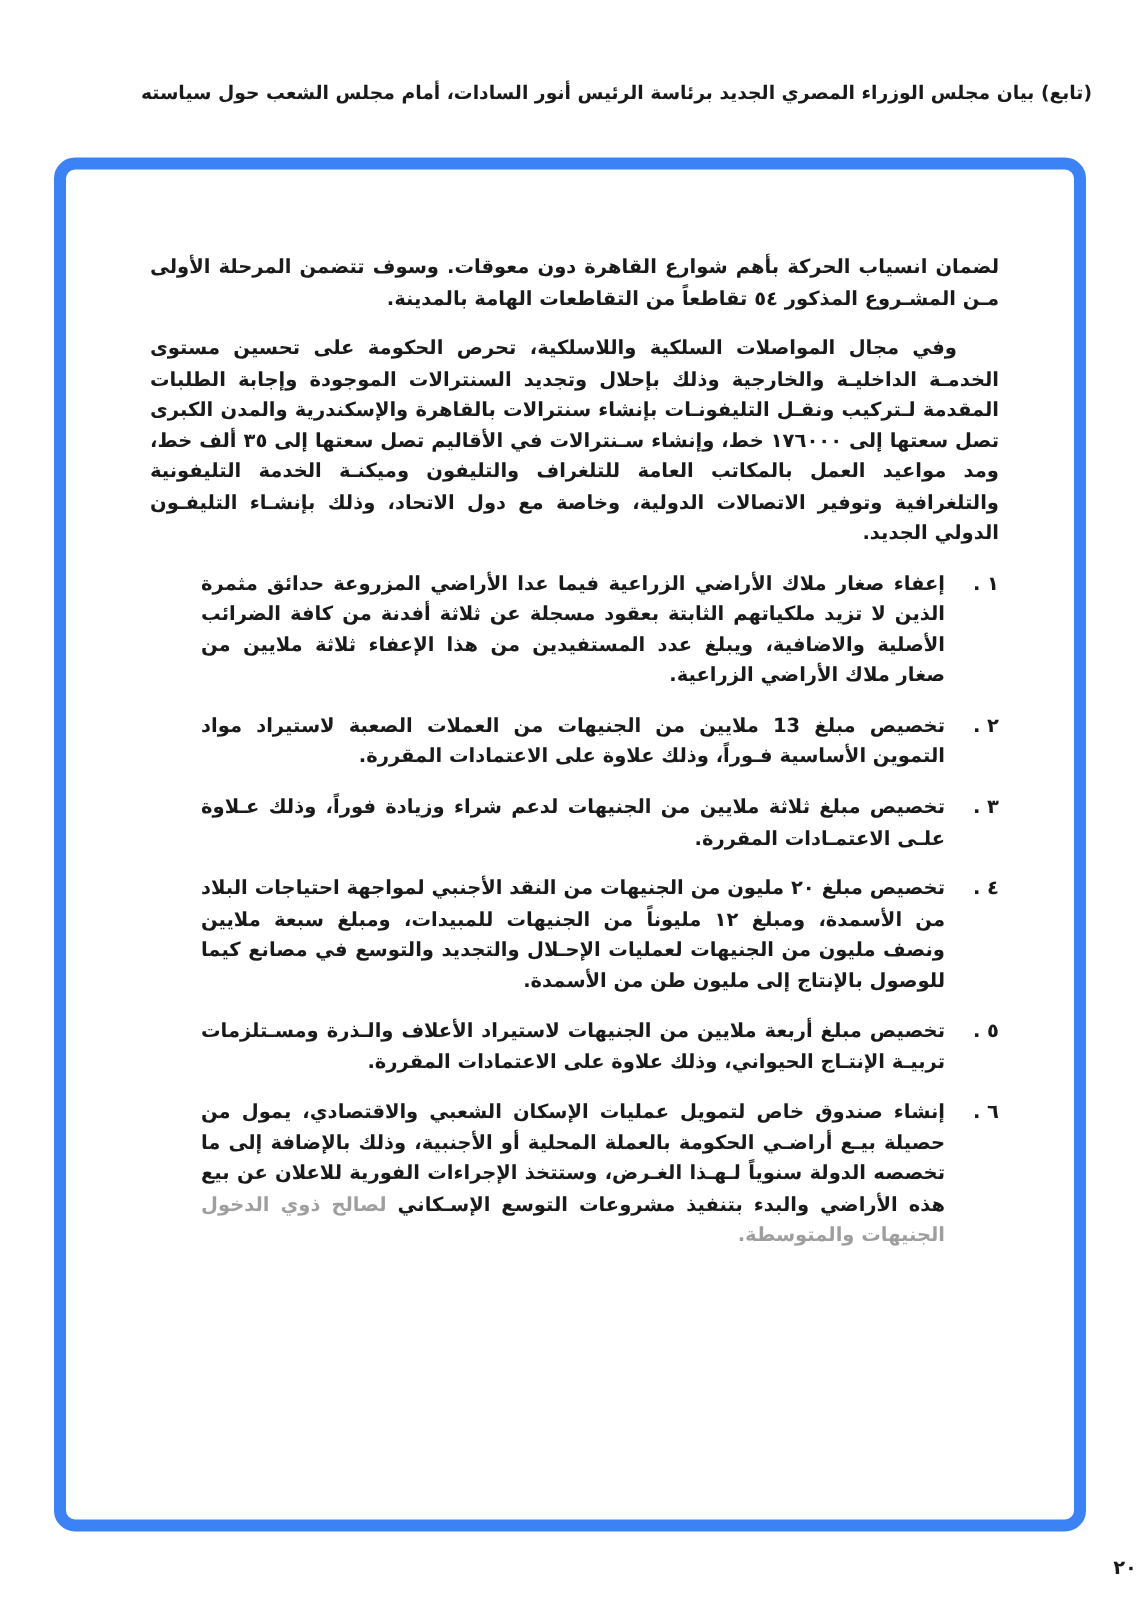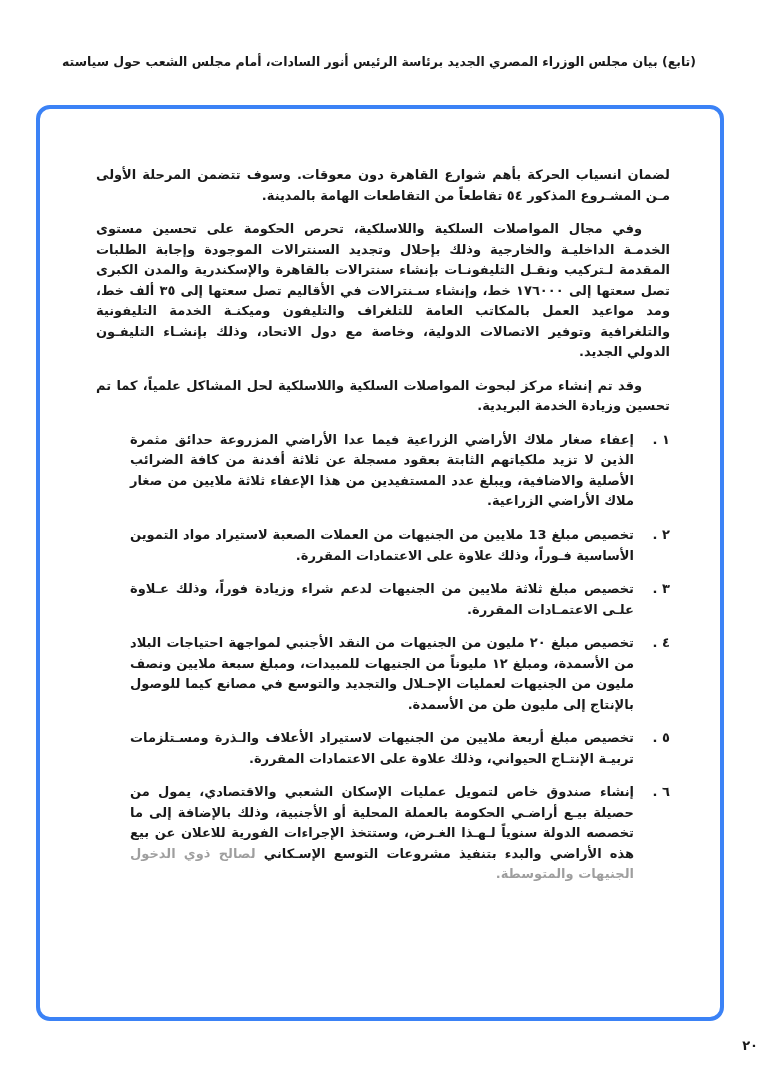--- a/index.html
+++ b/index.html
@@ -11,32 +11,31 @@
     font-family: "DejaVu Sans", sans-serif;
     direction: rtl;
     color: #1a1a1a;
     overflow: hidden;
   }
   .page-header {
     position: absolute;
     top: 54px;
     left: 30px;
     right: 30px;
-    text-align: center;
     font-size: 12.5px;
     font-weight: bold;
     letter-spacing: 0;
   }
   .frame {
     position: absolute;
     top: 105px;
     left: 36px;
     width: 688px;
     height: 916px;
-    border: 4px solid #3b82f6;
+    border: 8px solid #3b82f6;
     border-radius: 14px;
     background: #ffffff;
   }
   .content {
     padding: 56px 50px 0 56px;
     font-size: 13px;
     font-weight: bold;
     line-height: 1.58;
     text-align: justify;
   }
@@ -72,21 +71,20 @@
 </head>
 <body>
 
 <div class="page-header">(تابع) بيان مجلس الوزراء المصري الجديد برئاسة الرئيس أنور السادات، أمام مجلس الشعب حول سياسته</div>
 
 <div class="frame">
   <div class="content">
 
     <p class="para">لضمان انسياب الحركة بأهم شوارع القاهرة دون معوقات. وسوف تتضمن المرحلة الأولى مـن المشـروع المذكور ٥٤ تقاطعاً من التقاطعات الهامة بالمدينة.</p>
     <p class="para indent">وفي مجال المواصلات السلكية واللاسلكية، تحرص الحكومة على تحسين مستوى الخدمـة الداخليـة والخارجية وذلك بإحلال وتجديد السنترالات الموجودة وإجابة الطلبات المقدمة لـتركيب ونقـل التليفونـات بإنشاء سنترالات بالقاهرة والإسكندرية والمدن الكبرى تصل سعتها إلى ١٧٦٠٠٠ خط، وإنشاء سـنترالات في الأقاليم تصل سعتها إلى ٣٥ ألف خط، ومد مواعيد العمل بالمكاتب العامة للتلغراف والتليفون وميكنـة الخدمة التليفونية والتلغرافية وتوفير الاتصالات الدولية، وخاصة مع دول الاتحاد، وذلك بإنشـاء التليفـون الدولي الجديد.</p>
-    <p class="para indent">وقد تم إنشاء مركز لبحوث المواصلات السلكية واللاسلكية لحل المشاكل علمياً، كما تم تحسين وزيادة الخدمة البريدية.</p>
 
     <div class="list">
 
       <div class="list-item">
         <span class="num">١ .</span>
         <span class="item-text">إعفاء صغار ملاك الأراضي الزراعية فيما عدا الأراضي المزروعة حدائق مثمرة الذين لا تزيد ملكياتهم الثابتة بعقود مسجلة عن ثلاثة أفدنة من كافة الضرائب الأصلية والاضافية، ويبلغ عدد المستفيدين من هذا الإعفاء ثلاثة ملايين من صغار ملاك الأراضي الزراعية.</span>
       </div>
 
       <div class="list-item">
         <span class="num">٢ .</span>

